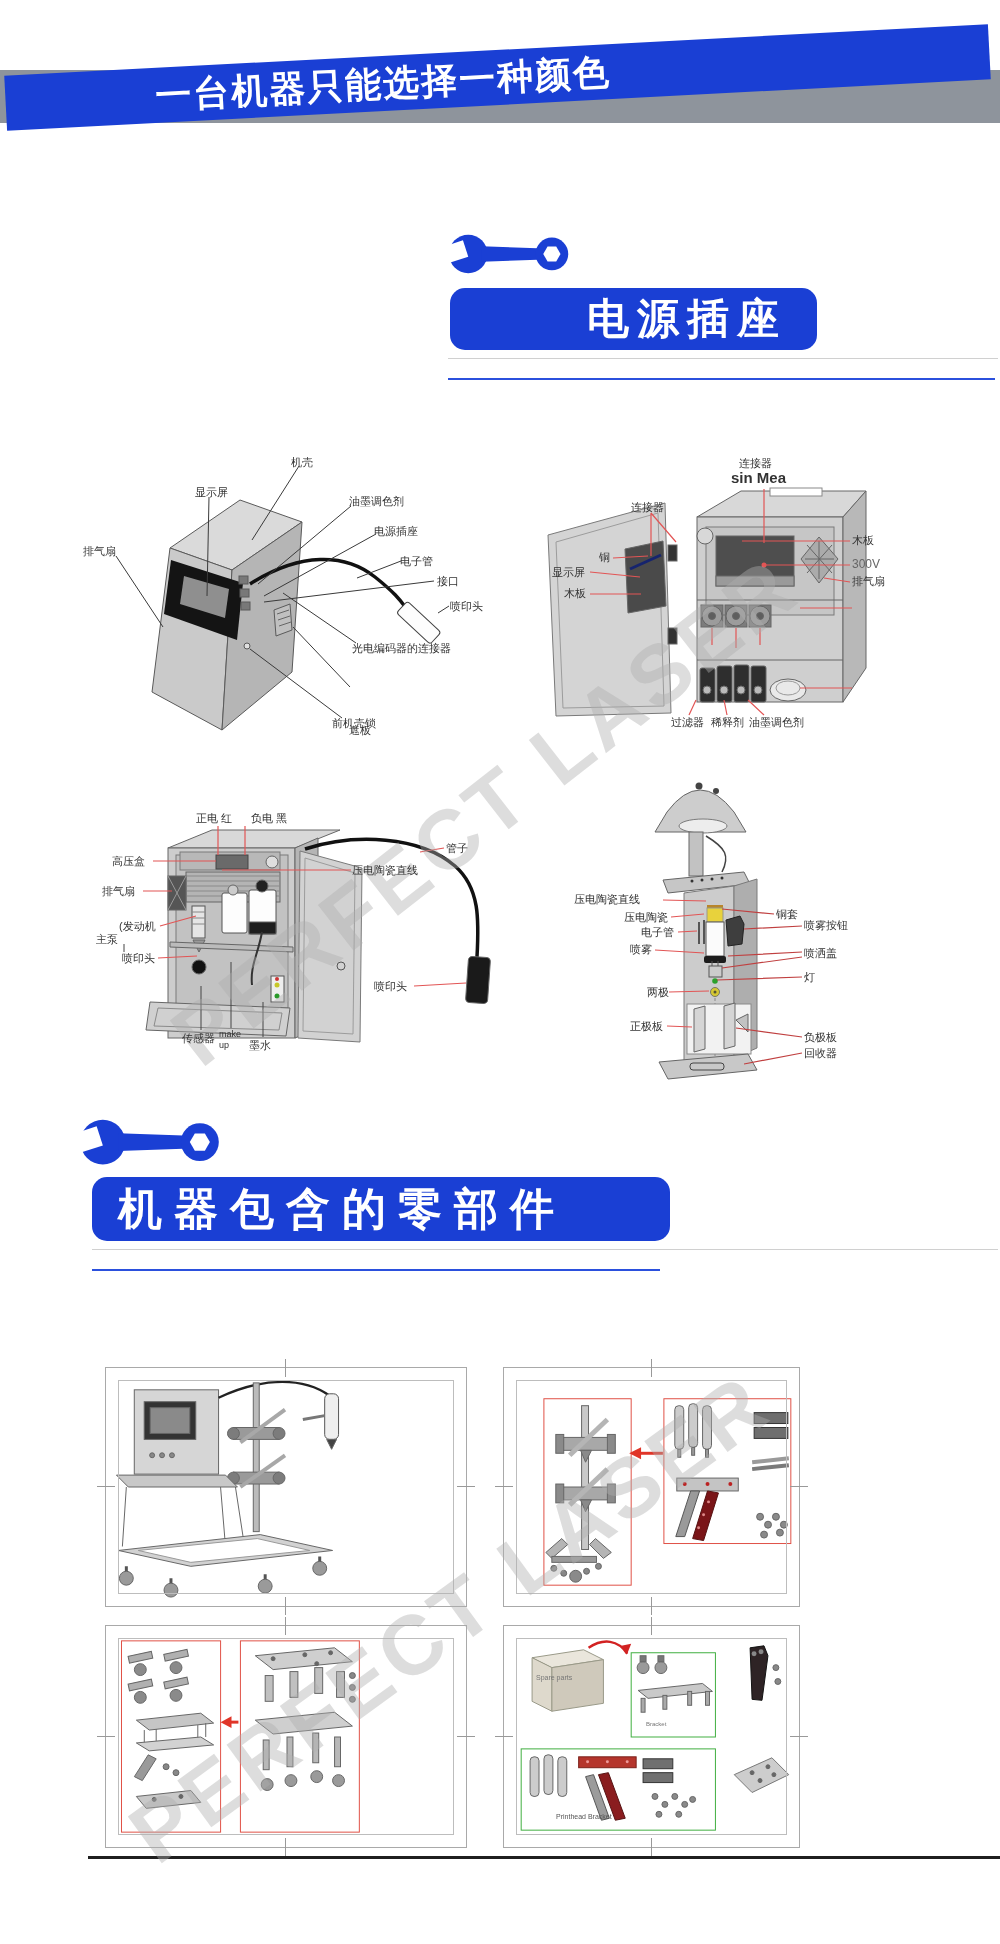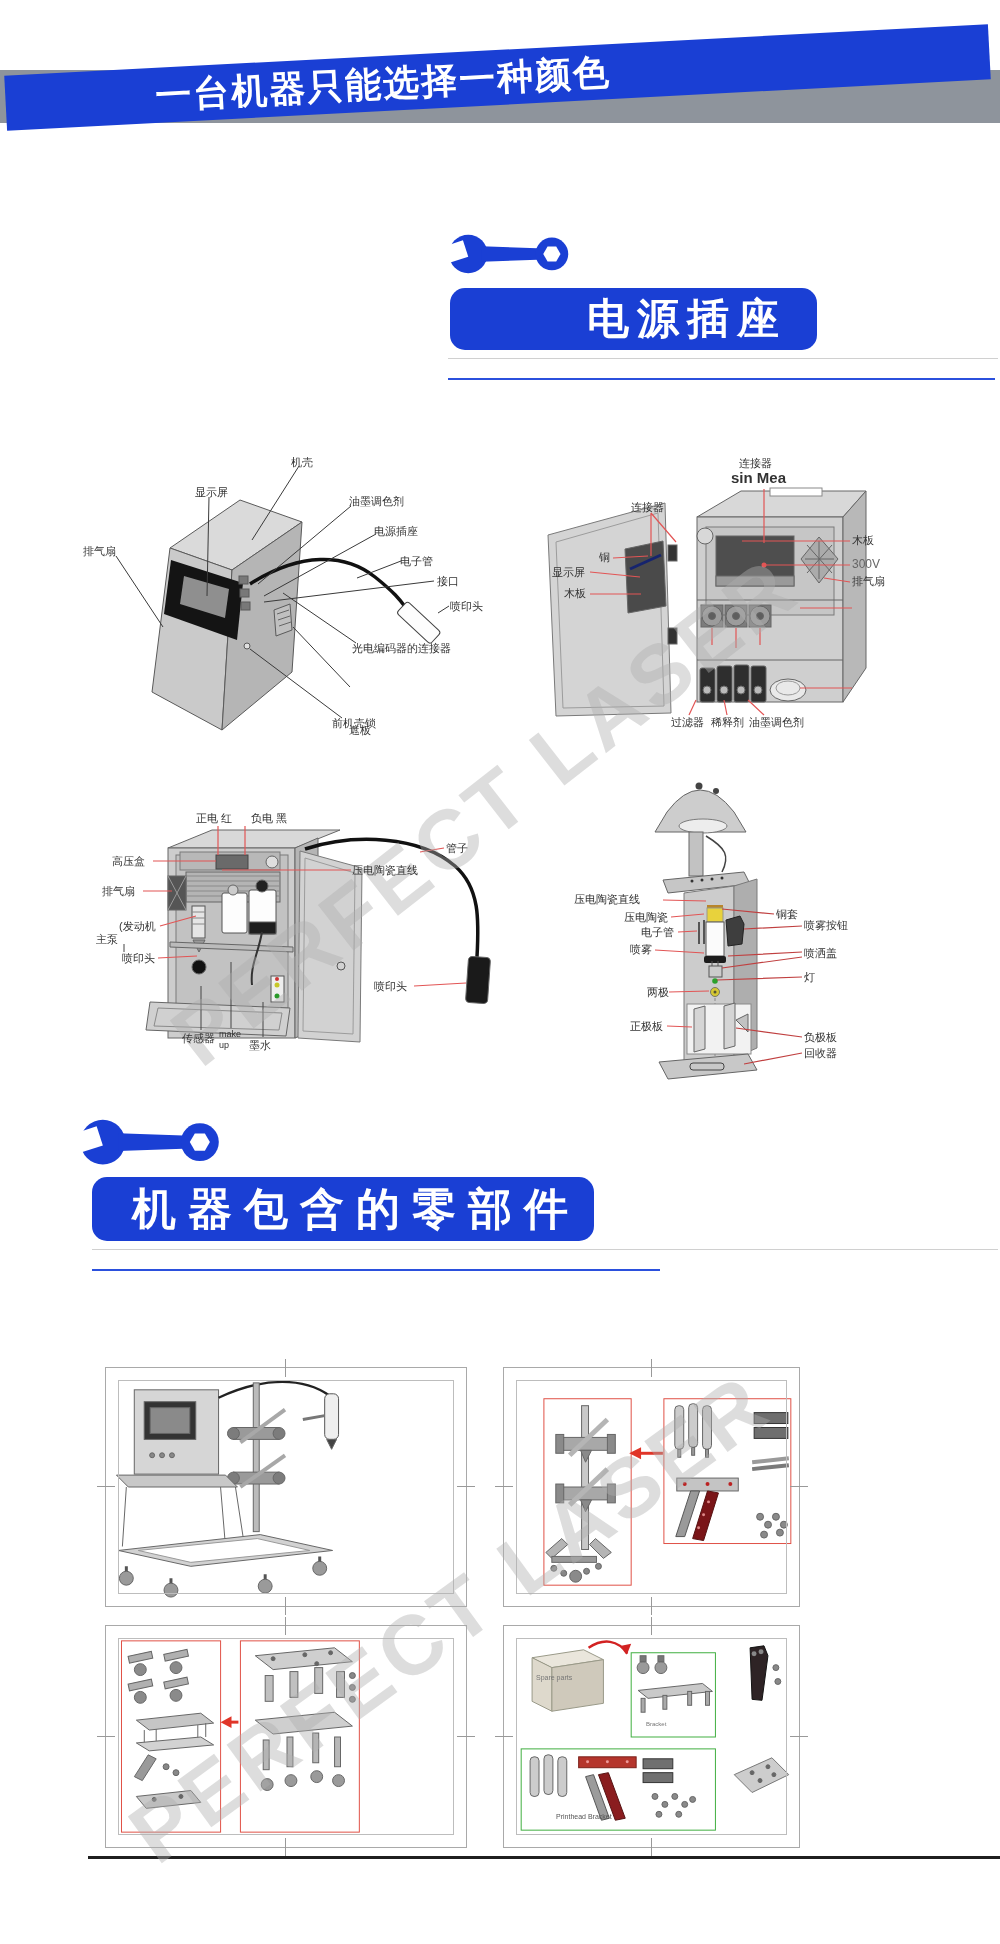--- a/index.html
+++ b/index.html
@@ -8,22 +8,22 @@
   .abs{position:absolute;}
   .lb{position:absolute;font-size:11px;color:#333;white-space:nowrap;line-height:1.15;z-index:30;}
   .gray-band{position:absolute;left:0;top:70px;width:1000px;height:53px;background:#8e949c;z-index:1;}
   .skew-banner{position:absolute;left:5px;top:50px;width:985px;height:55px;background:#1a3fd4;
      transform:rotate(-3deg);color:#fff;font-size:36px;font-weight:bold;line-height:55px;
      padding-left:150px;box-sizing:border-box;letter-spacing:2px;z-index:2;white-space:nowrap;}
   .sec-banner{position:absolute;background:#1a3fd4;border-radius:15px;color:#fff;font-weight:bold;
      box-sizing:border-box;z-index:6;white-space:nowrap;}
   #banner1{left:450px;top:288px;width:367px;height:62px;font-size:42px;line-height:62px;
      text-align:right;padding-right:30px;letter-spacing:8px;}
-  #banner2{left:92px;top:1177px;width:502px;height:64px;font-size:44px;line-height:64px;
-     padding-left:40px;letter-spacing:12px;}
+  #banner2{left:92px;top:1177px;width:578px;height:64px;font-size:44px;line-height:64px;
+     padding-left:26px;letter-spacing:12px;}
   .grayline{position:absolute;height:1px;background:#d0d0d0;z-index:3;}
   .blueline{position:absolute;height:2px;background:#2b50dd;z-index:3;}
   .wm{position:absolute;font-weight:bold;color:rgba(175,175,175,0.42);letter-spacing:5px;
      white-space:nowrap;z-index:20;font-size:84px;text-align:center;}
   .panel{position:absolute;border:1px solid #a9a9a9;z-index:5;background:#fff;}
   .panel-inner{position:absolute;left:12px;top:12px;right:12px;bottom:12px;border:1px solid #bdbdbd;}
   .tick{position:absolute;background:#999;z-index:6;}
   .tlb{position:absolute;color:#777;z-index:30;white-space:nowrap;}
   svg{display:block;}
 </style>

